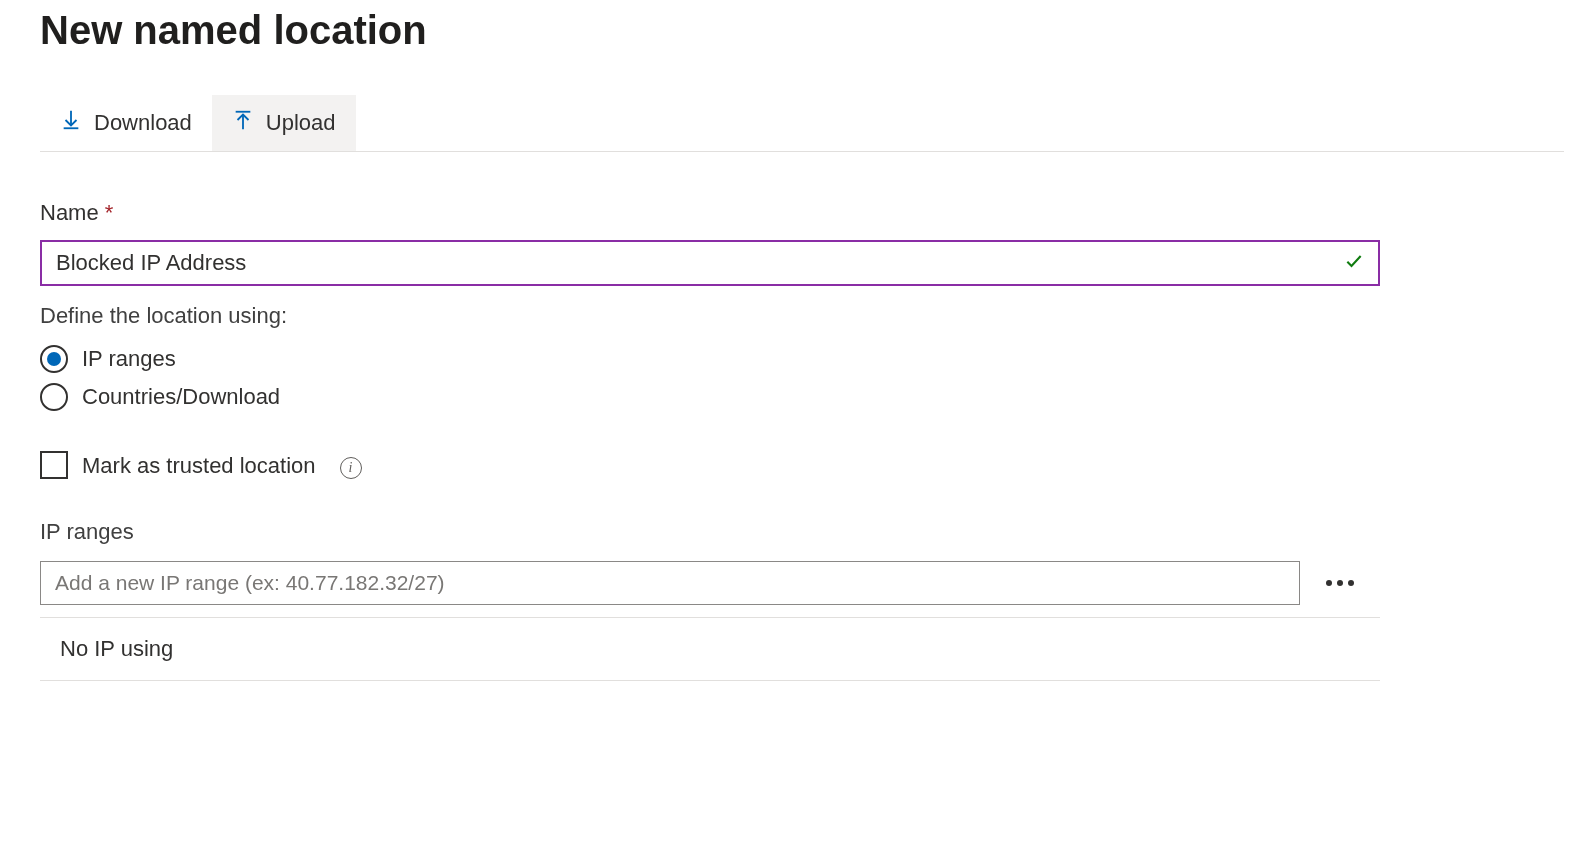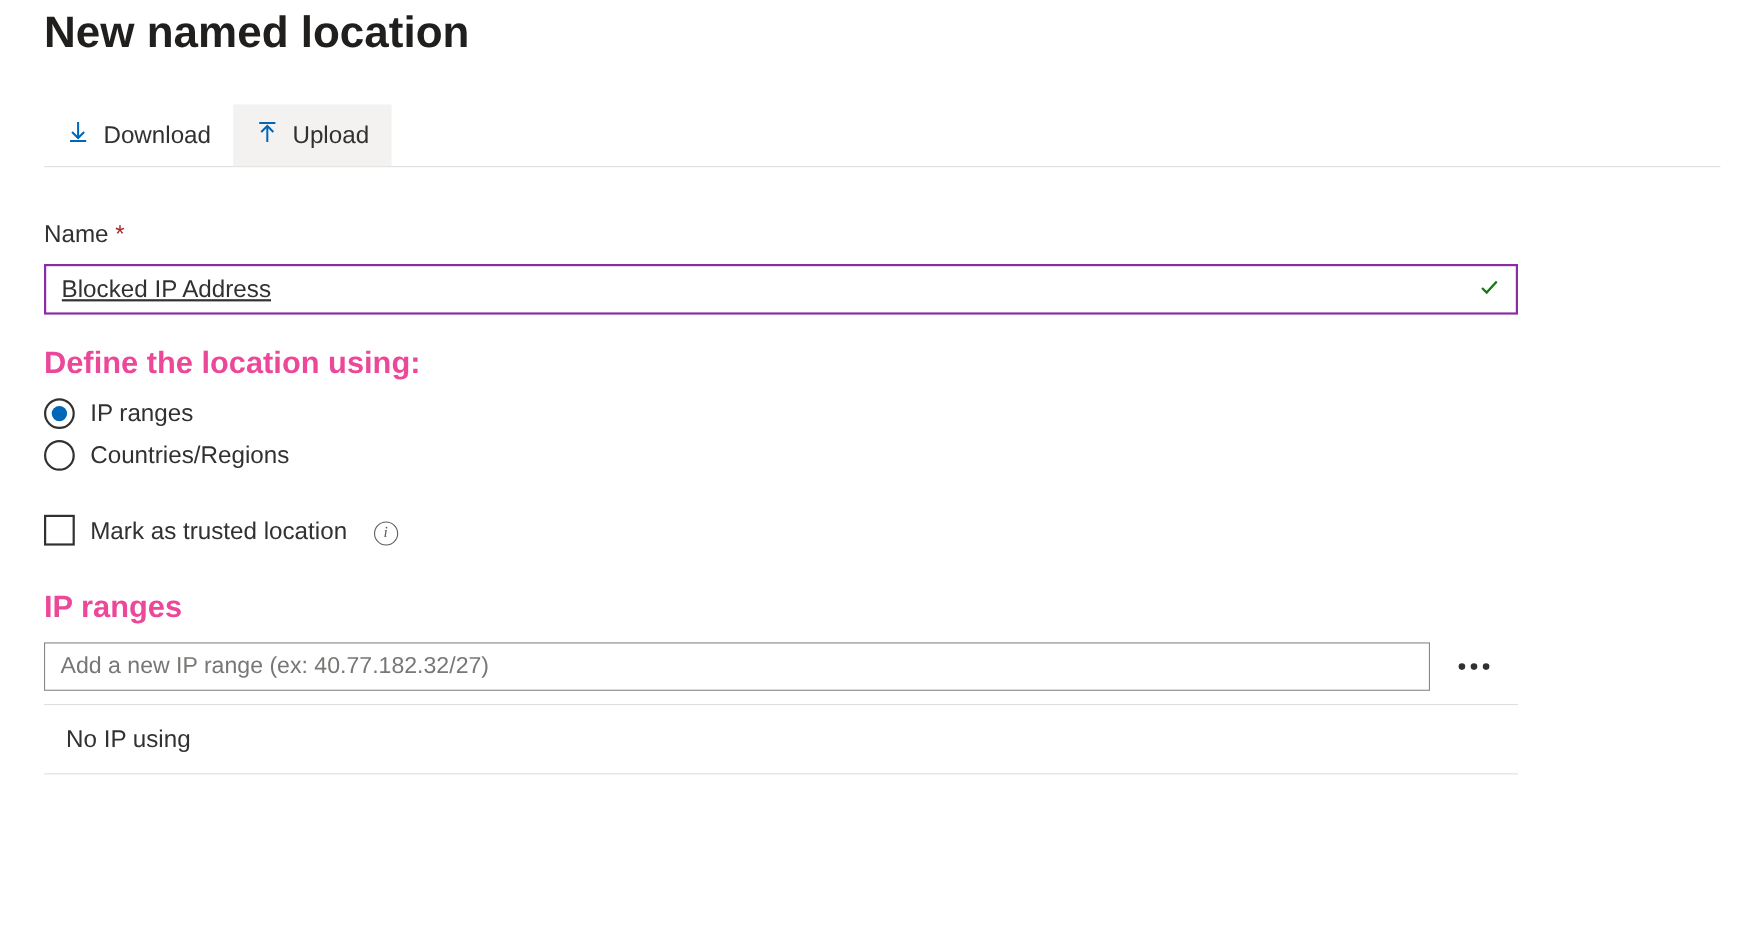--- a/index.html
+++ b/index.html
@@ -45,39 +45,37 @@
       gap: 6px;
     }
     .required { color: #a4262c; font-size: 22px; }
     .name-input-wrapper {
       position: relative;
       border: 2px solid #8a2da5;
       display: flex;
       align-items: center;
       padding: 0 14px;
       height: 46px;
-      margin-bottom: 28px;
-      text-decoration: underline;
+      margin-bottom: 17px;
     }
     .name-input {
       flex: 1;
       border: none;
       outline: none;
       font-size: 22px;
       font-family: inherit;
       color: #323130;
       background: transparent;
       height: 100%;
     }
     .check-icon { color: #107c10; }
     .section-heading {
-      font-size: 28px;
-      color: #ec4899;
+      font-size: 22px;
+      color: #404040;
       margin-bottom: 16px;
-      font-weight: bold;
     }
     .radio-group { margin-bottom: 40px; }
     .radio-row {
       display: flex;
       align-items: center;
       gap: 14px;
       margin-bottom: 10px;
       cursor: pointer;
     }
     .radio-outer {
@@ -208,21 +206,21 @@
   <div class="section-heading">Define the location using:</div>
   <div class="radio-group">
     <div class="radio-row">
       <span class="radio-outer checked">
           <span class="radio-inner"></span>
         </span>
       <span class="radio-label">IP ranges</span>
     </div>
     <div class="radio-row">
       <span class="radio-outer"></span>
-      <span class="radio-label">Countries/Regions</span>
+      <span class="radio-label">Countries/Download</span>
     </div>
   </div>
 
   <div class="checkbox-row">
     <span class="checkbox-box"></span>
     <span class="checkbox-label">Mark as trusted location</span>
     <span class="info-icon">i</span>
   </div>
 
   <div class="section-heading">IP ranges</div>

